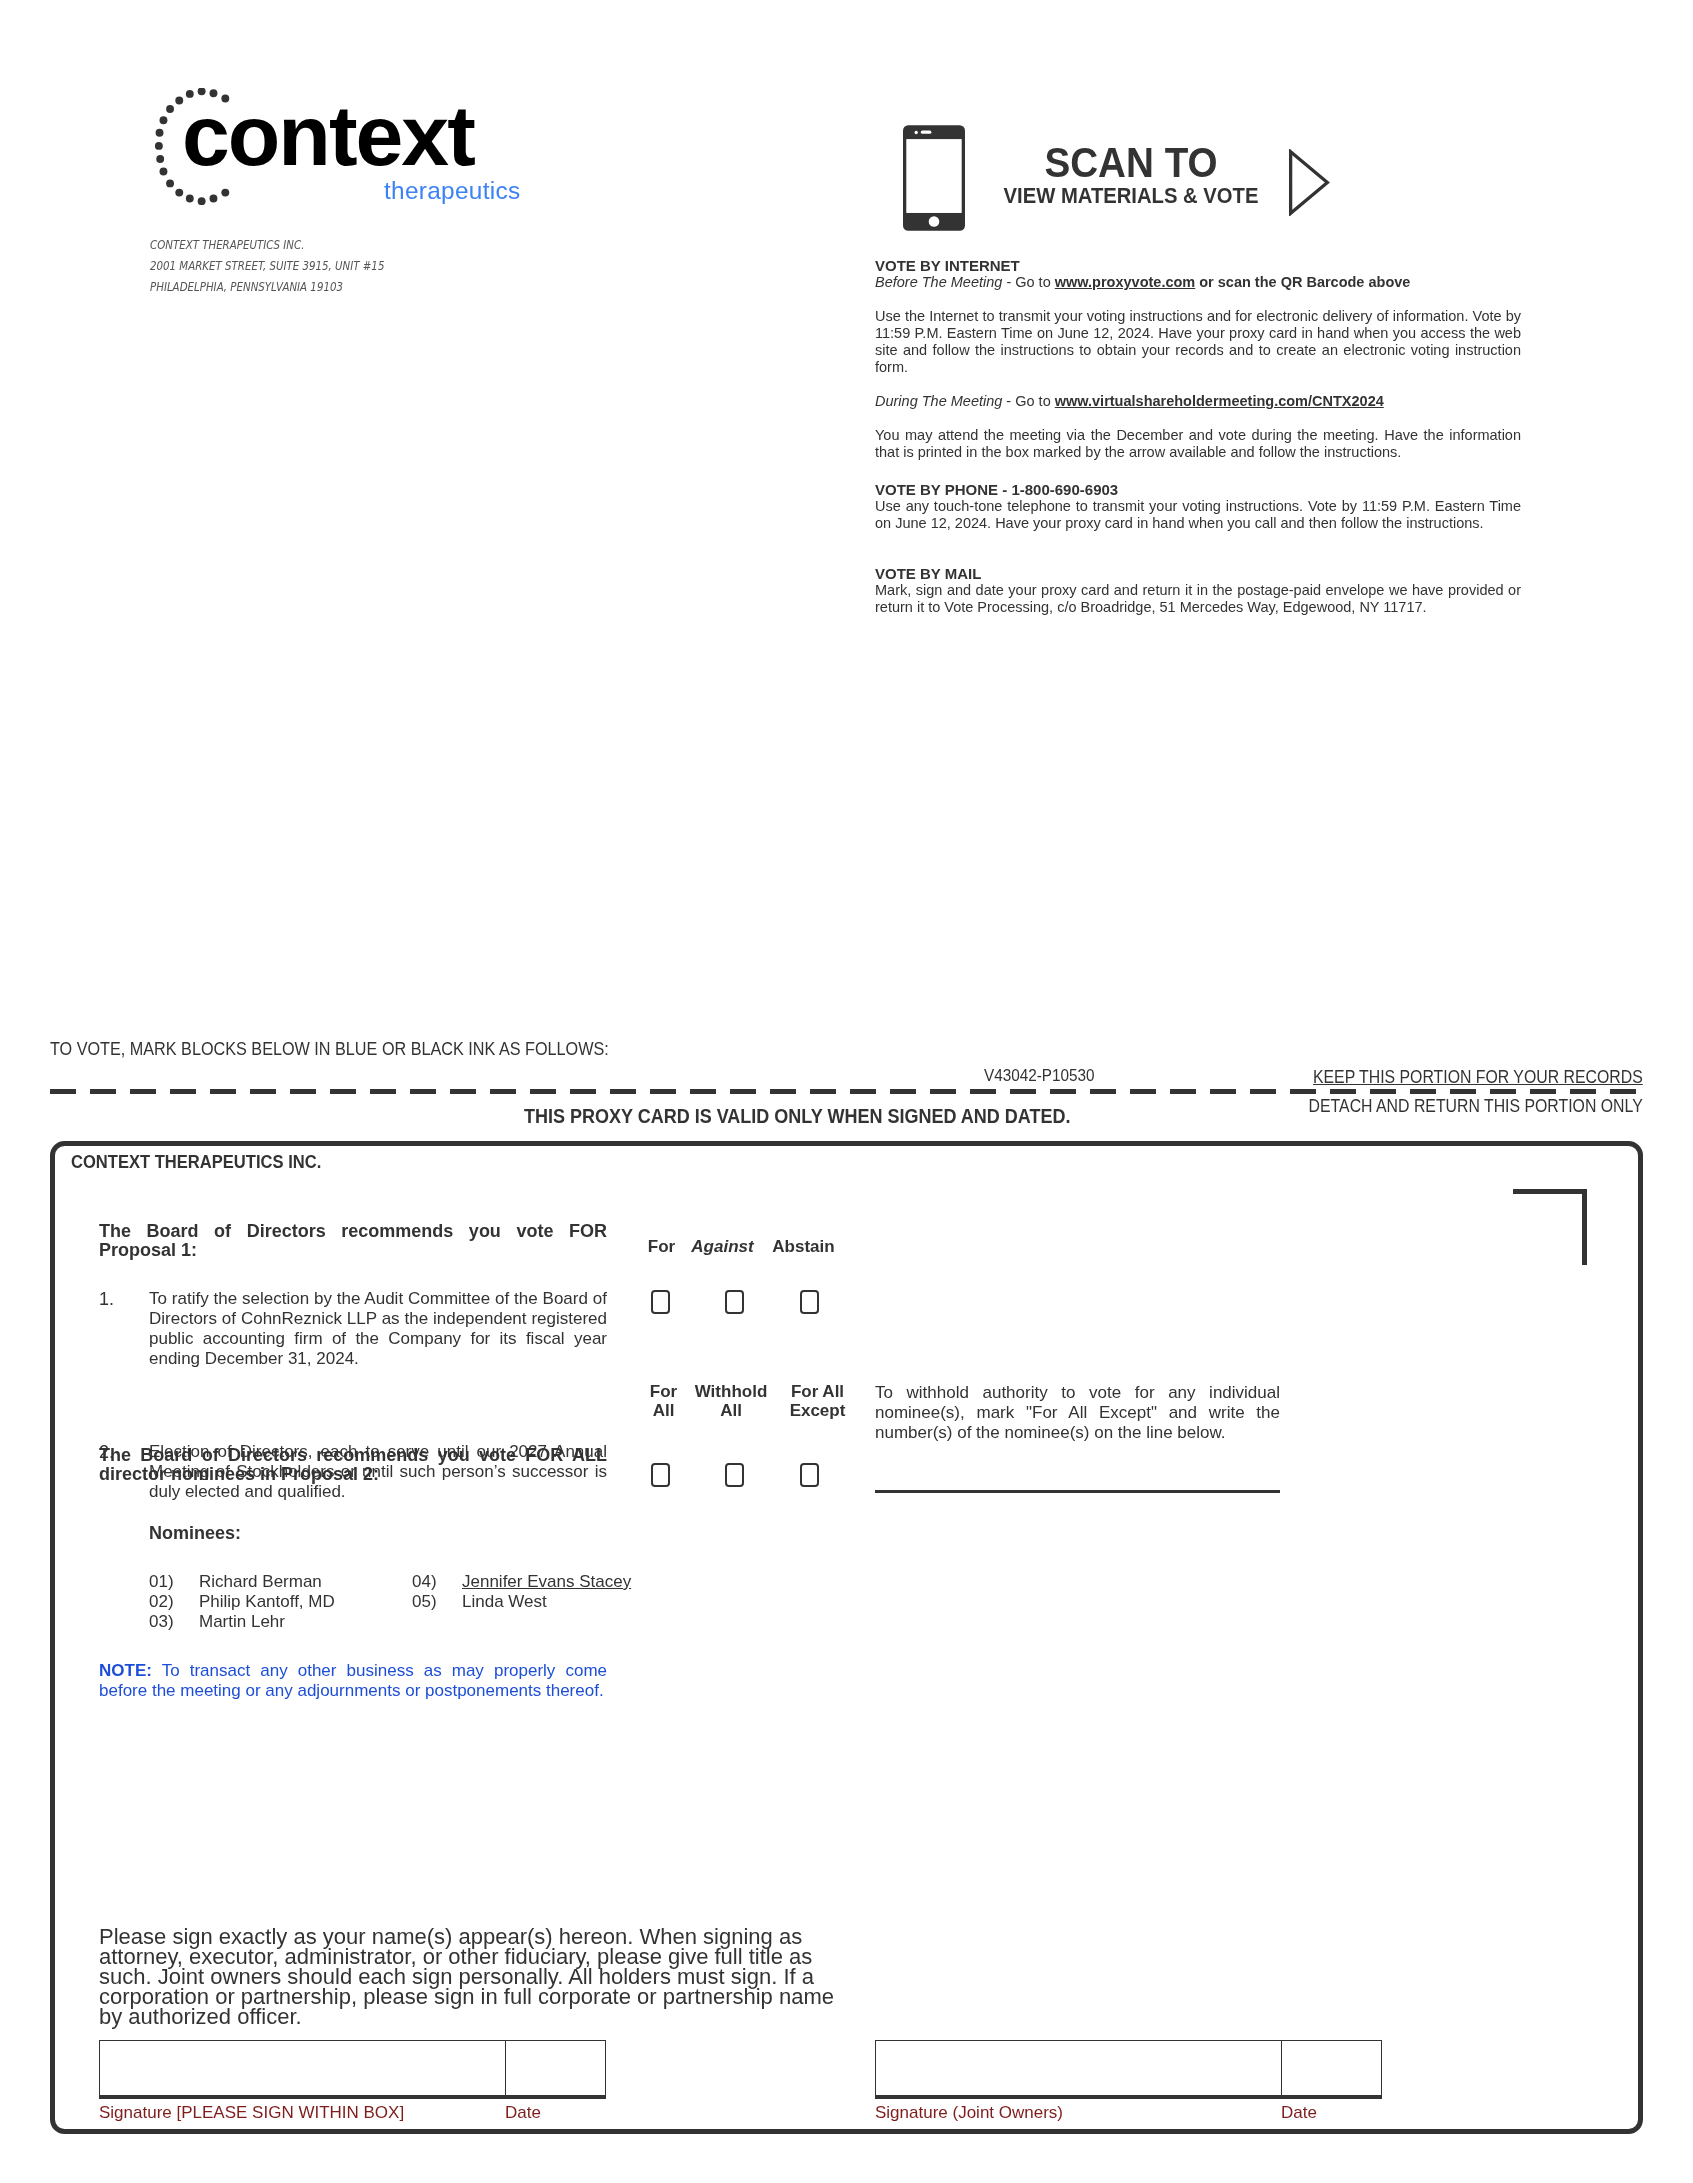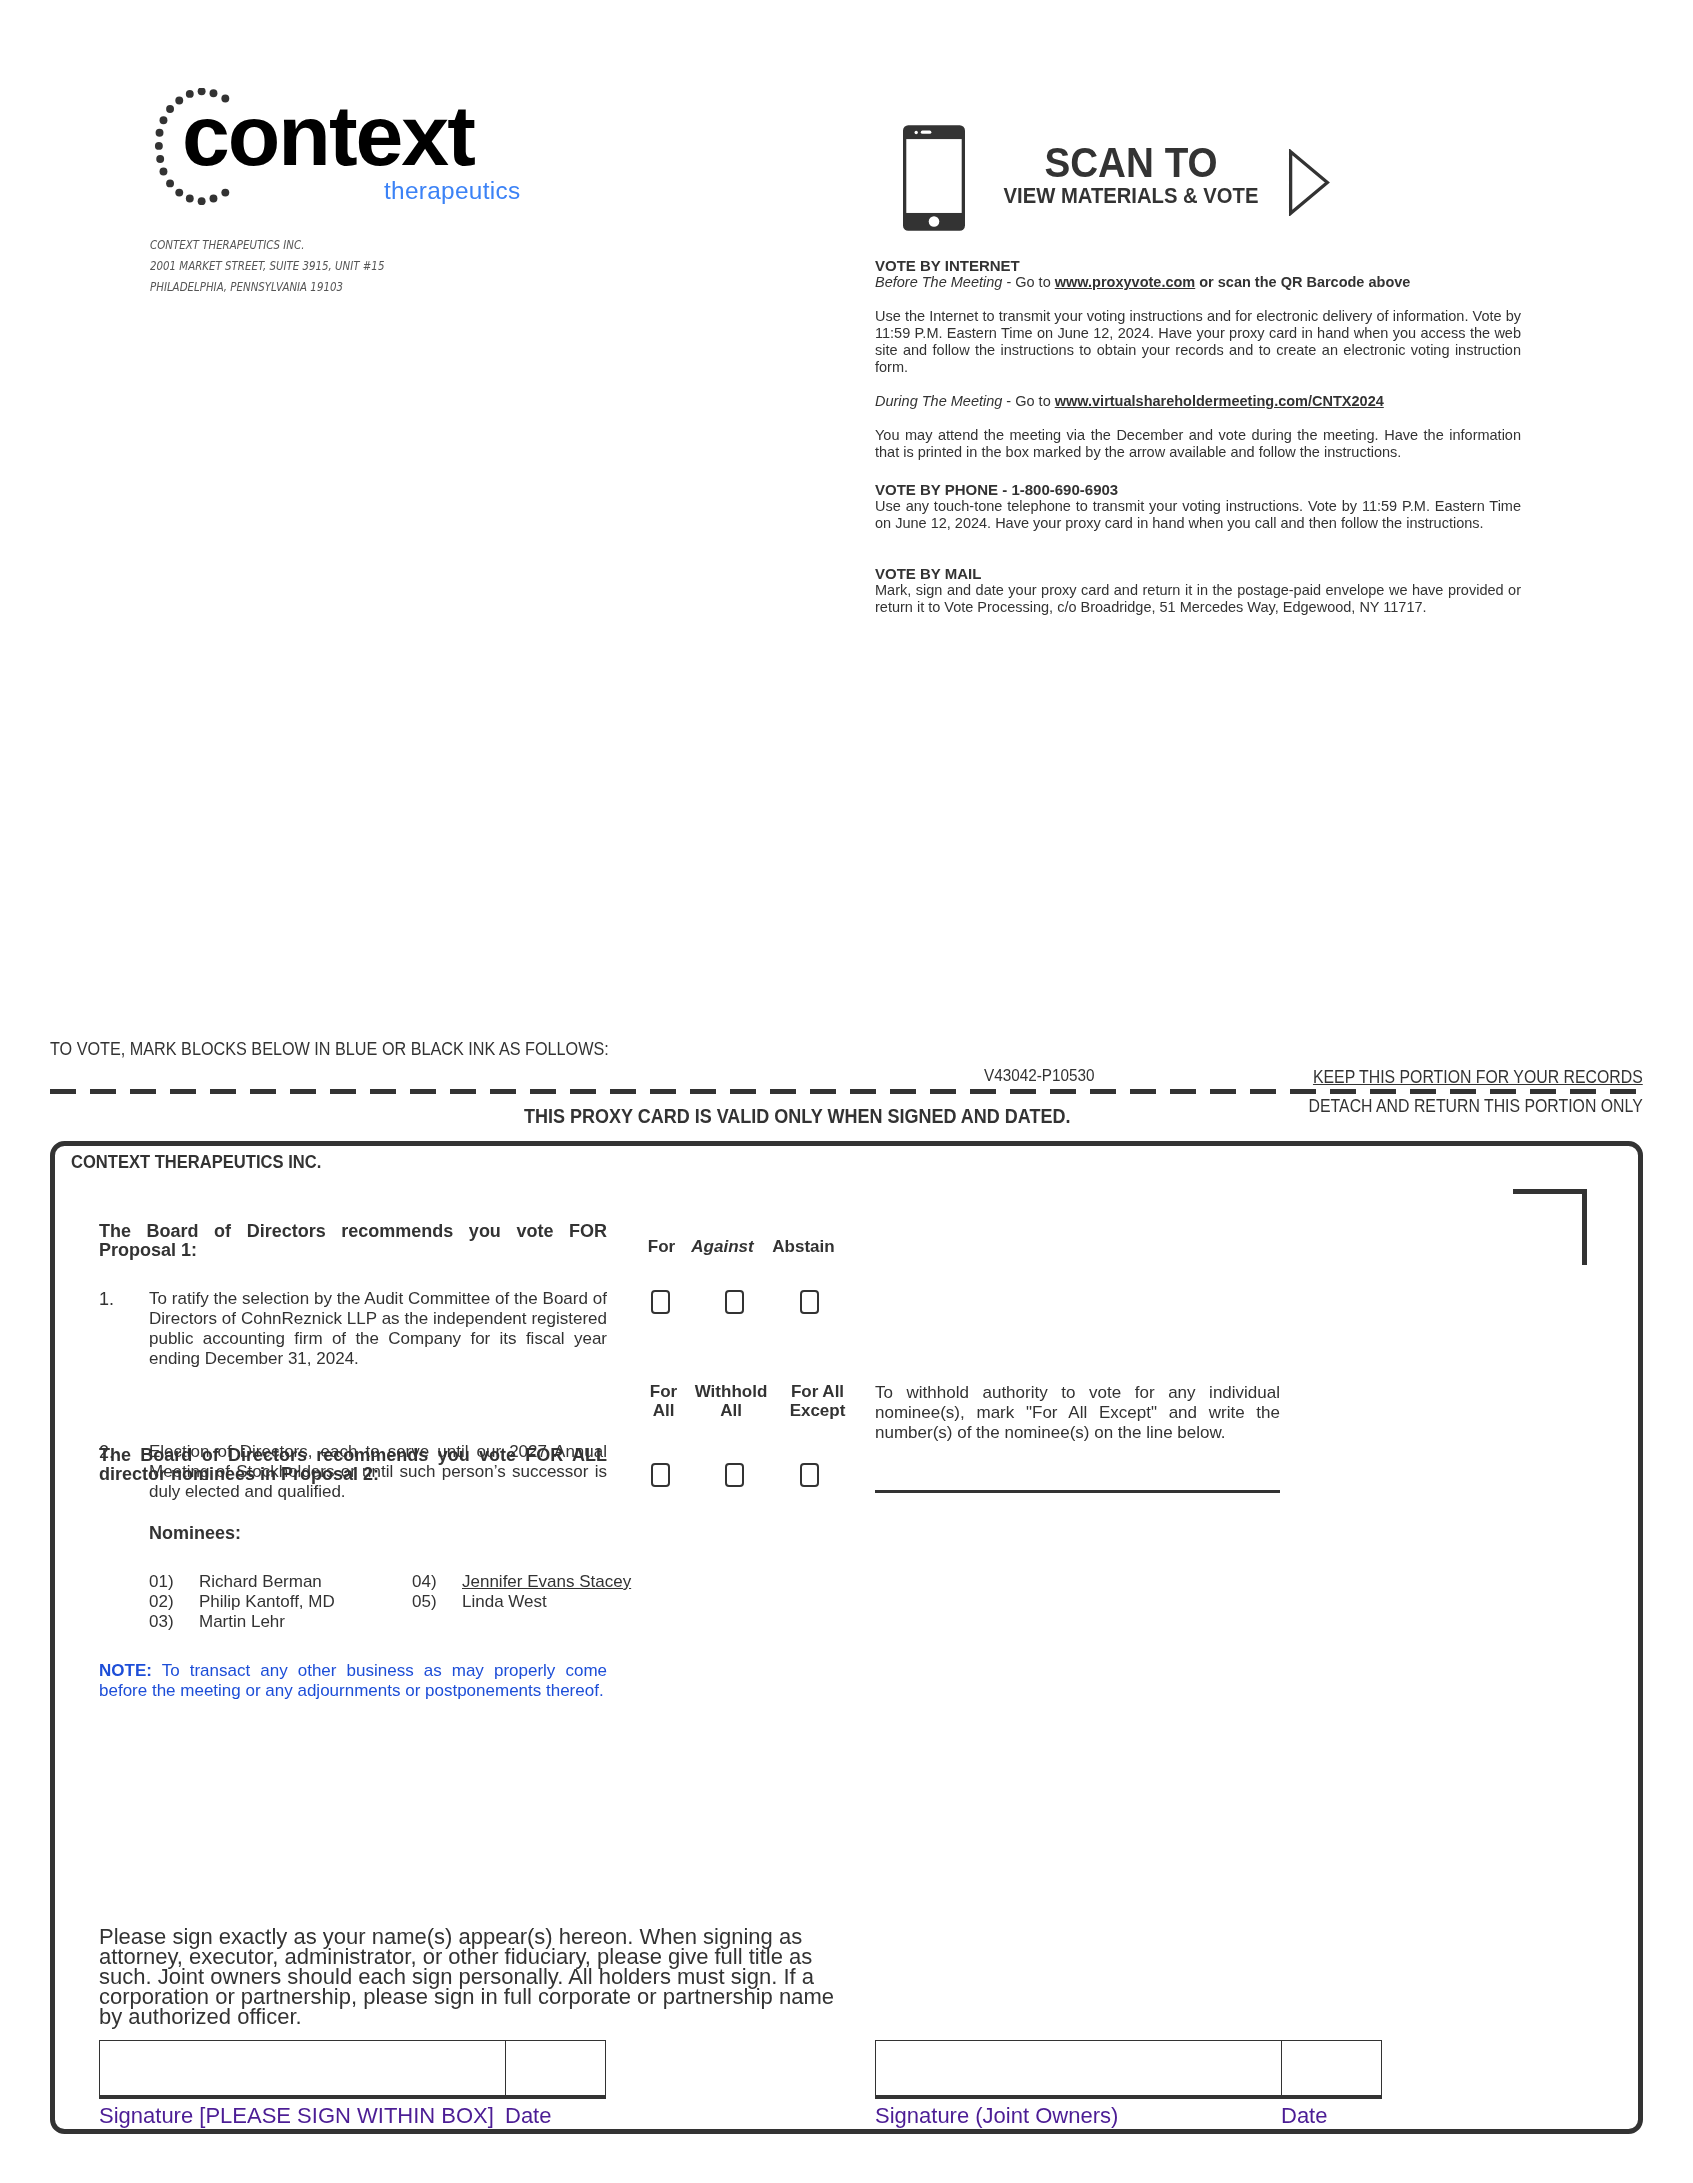--- a/index.html
+++ b/index.html
@@ -60,21 +60,21 @@
     .nom { position: absolute; font-size: 17px; color: #333; line-height: 20px; margin-top: 16px; }
     .nom .n { display: inline-block; width: 50px; }
 
     .note { position: absolute; left: 99px; top: 1661px; width: 508px; font-size: 17px; line-height: 20px; color: #1d4ed8; text-align: justify; text-align-last: left; }
     .note b { font-weight: bold; }
 
     .sign-instr { position: absolute; left: 99px; top: 1927px; width: 748px; font-size: 22px; line-height: 20px; color: #333; }
 
     .sig-box { position: absolute; top: 2040px; height: 54px; border: 1.3px solid #333; border-bottom: 4px solid #333; background: #fff; }
     .sig-date { position: absolute; top: 2040px; height: 54px; border: 1.3px solid #333; border-left: 0.7px solid #333; border-bottom: 4px solid #333; background: #fff; }
-    .sig-label { position: absolute; top: 2103px; font-size: 22px; color: #4c1d95; }
+    .sig-label { position: absolute; top: 2103px; font-size: 17px; color: #7f1d1d; }
   </style>
 </head>
 <body>
 
 <svg class="logo-dots" viewBox="0 0 160 190">
   <g fill="#333">
     <circle cx="120" cy="16" r="6"></circle>
     <circle cx="102" cy="8" r="6"></circle>
     <circle cx="84" cy="5" r="6"></circle>
     <circle cx="66" cy="9" r="6"></circle>

